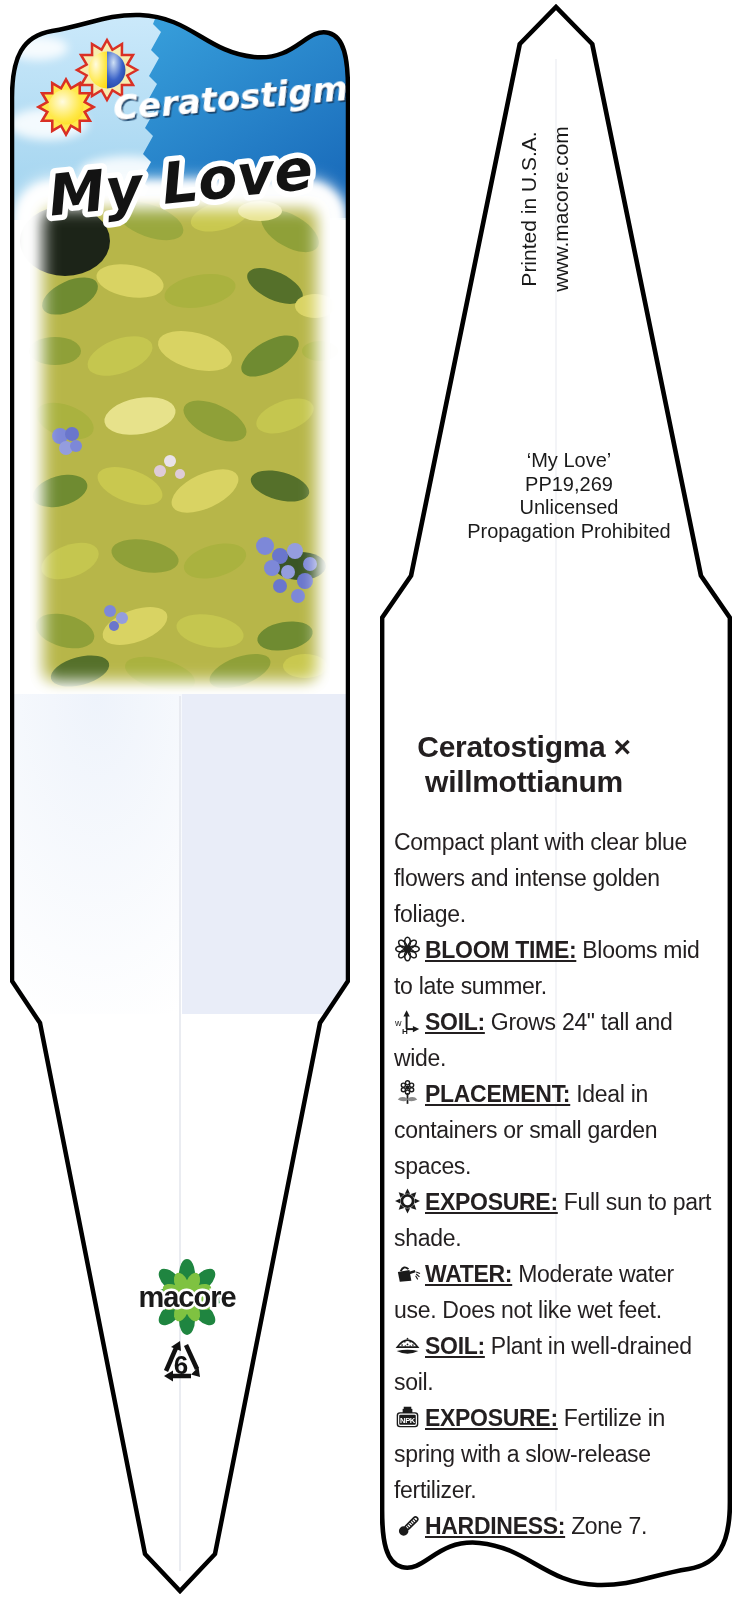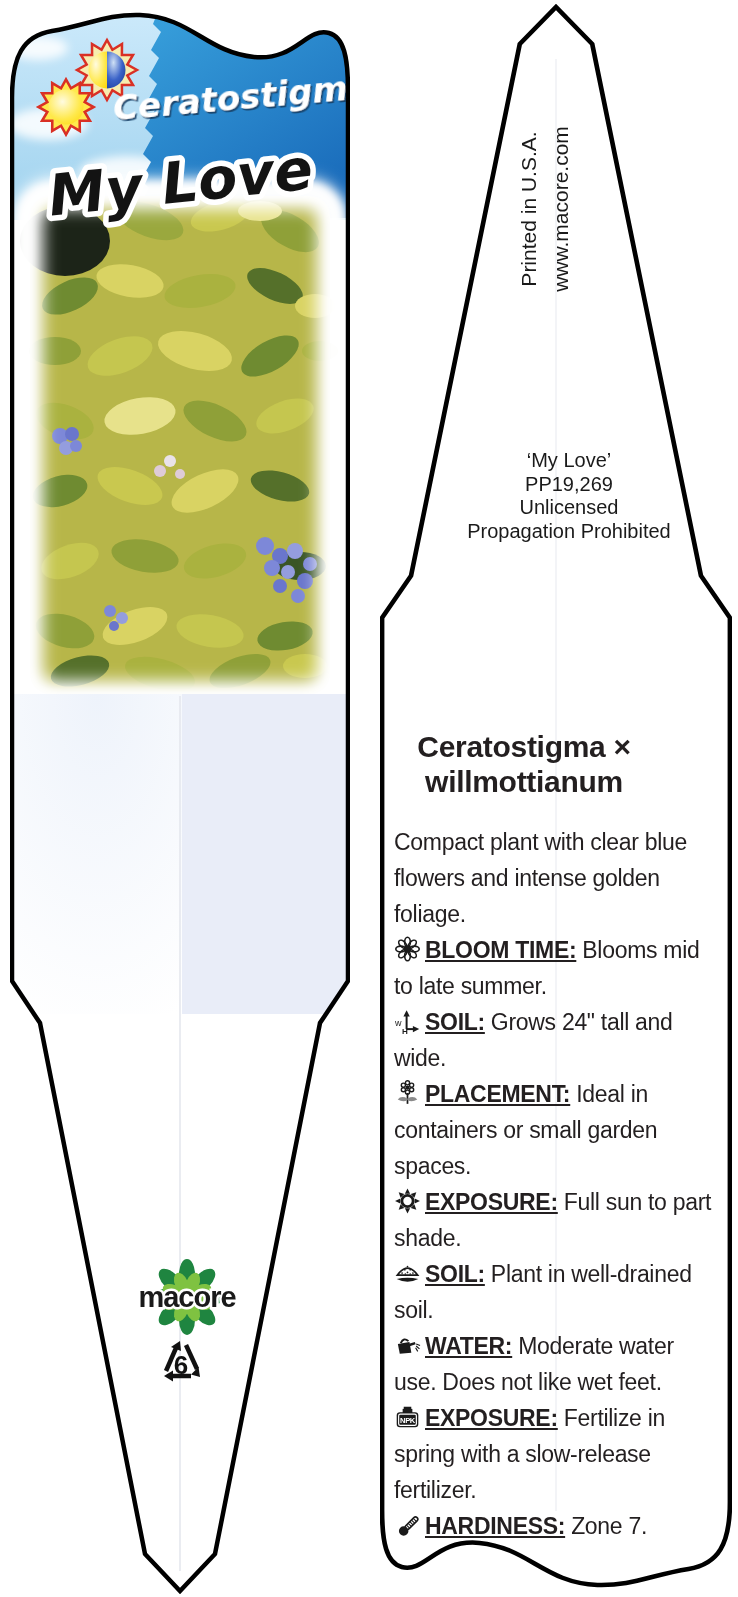--- a/index.html
+++ b/index.html
@@ -309,52 +309,52 @@
                 <polygon points="12,0.5 9.6,5.4 14.4,5.4" transform="rotate(225 12 12)"></polygon>
               <polygon points="12,0.5 9.6,5.4 14.4,5.4" transform="rotate(270 12 12)"></polygon>
                 <polygon points="12,0.5 9.6,5.4 14.4,5.4" transform="rotate(315 12 12)"></polygon>
             </g>
             <circle cx="12" cy="12" r="5.2" fill="#fff" stroke="#1a1a1a" stroke-width="2.6"></circle>
           </svg></span><b>EXPOSURE:</b><span>Full sun to part shade.</span>
       </p>
 
       <p>
         <span class="ficon">
+          <svg viewBox="0 0 28 24">
+            <polygon points="4,11 16,9 18,20 6,21" fill="#1a1a1a"></polygon>
+            <path d="M7,10 Q10,3.5 15,8" fill="none" stroke="#1a1a1a" stroke-width="2"></path>
+            <line x1="16" y1="12" x2="22" y2="10" stroke="#1a1a1a" stroke-width="2.5"></line>
+            <g stroke="#1a1a1a" stroke-width="1.2">
+              <line x1="23" y1="11" x2="27" y2="12.5"></line>
+                <line x1="23" y1="13" x2="26.4" y2="16"></line>
+                <line x1="22.4" y1="14.8" x2="24.6" y2="18.6"></line>
+            </g>
+          </svg></span><b>WATER:</b><span>Moderate water use. Does not like wet feet.</span>
+      </p>
+
+      <p>
+        <span class="ficon">
           <svg viewBox="0 0 24 24">
             <path d="M2.5,14 Q12,1 21.5,14 Z" fill="#fff" stroke="#1a1a1a" stroke-width="1.5"></path>
             <g fill="#1a1a1a">
               <circle cx="12" cy="6" r="0.8"></circle>
                 <circle cx="9.5" cy="9" r="0.8"></circle>
                 <circle cx="14.5" cy="9" r="0.8"></circle>
               <circle cx="7" cy="12" r="0.8"></circle>
                 <circle cx="12" cy="11.5" r="0.8"></circle>
                 <circle cx="17" cy="12" r="0.8"></circle>
               <circle cx="10" cy="13" r="0.7"></circle>
                 <circle cx="14.5" cy="13" r="0.7"></circle>
             </g>
             <path d="M2,17.5 Q12,15.2 22,17.5 Q12,22.5 2,17.5 Z" fill="#1a1a1a"></path>
           </svg></span><b>SOIL:</b><span>Plant in well-drained soil.</span>
       </p>
 
       <p>
         <span class="ficon">
-          <svg viewBox="0 0 28 24">
-            <polygon points="4,11 16,9 18,20 6,21" fill="#1a1a1a"></polygon>
-            <path d="M7,10 Q10,3.5 15,8" fill="none" stroke="#1a1a1a" stroke-width="2"></path>
-            <line x1="16" y1="12" x2="22" y2="10" stroke="#1a1a1a" stroke-width="2.5"></line>
-            <g stroke="#1a1a1a" stroke-width="1.2">
-              <line x1="23" y1="11" x2="27" y2="12.5"></line>
-                <line x1="23" y1="13" x2="26.4" y2="16"></line>
-                <line x1="22.4" y1="14.8" x2="24.6" y2="18.6"></line>
-            </g>
-          </svg></span><b>WATER:</b><span>Moderate water use. Does not like wet feet.</span>
-      </p>
-
-      <p>
-        <span class="ficon">
           <svg viewBox="0 0 25 24">
             <rect x="9" y="2.5" width="7" height="3" fill="#1a1a1a"></rect>
             <rect x="8" y="4.5" width="9" height="4" fill="#1a1a1a"></rect>
             <rect x="2.5" y="7.5" width="20" height="14" rx="3" fill="#1a1a1a"></rect>
             <rect x="4.3" y="9.3" width="16.4" height="10.4" rx="1.5" fill="none" stroke="#fff" stroke-width="1.1"></rect>
             <text x="12.5" y="17.5" text-anchor="middle" font-size="7" font-weight="bold" fill="#fff">NPK</text>
           </svg></span><b>EXPOSURE:</b><span>Fertilize in spring with a slow-release fertilizer.</span>
       </p>
 
       <p>

